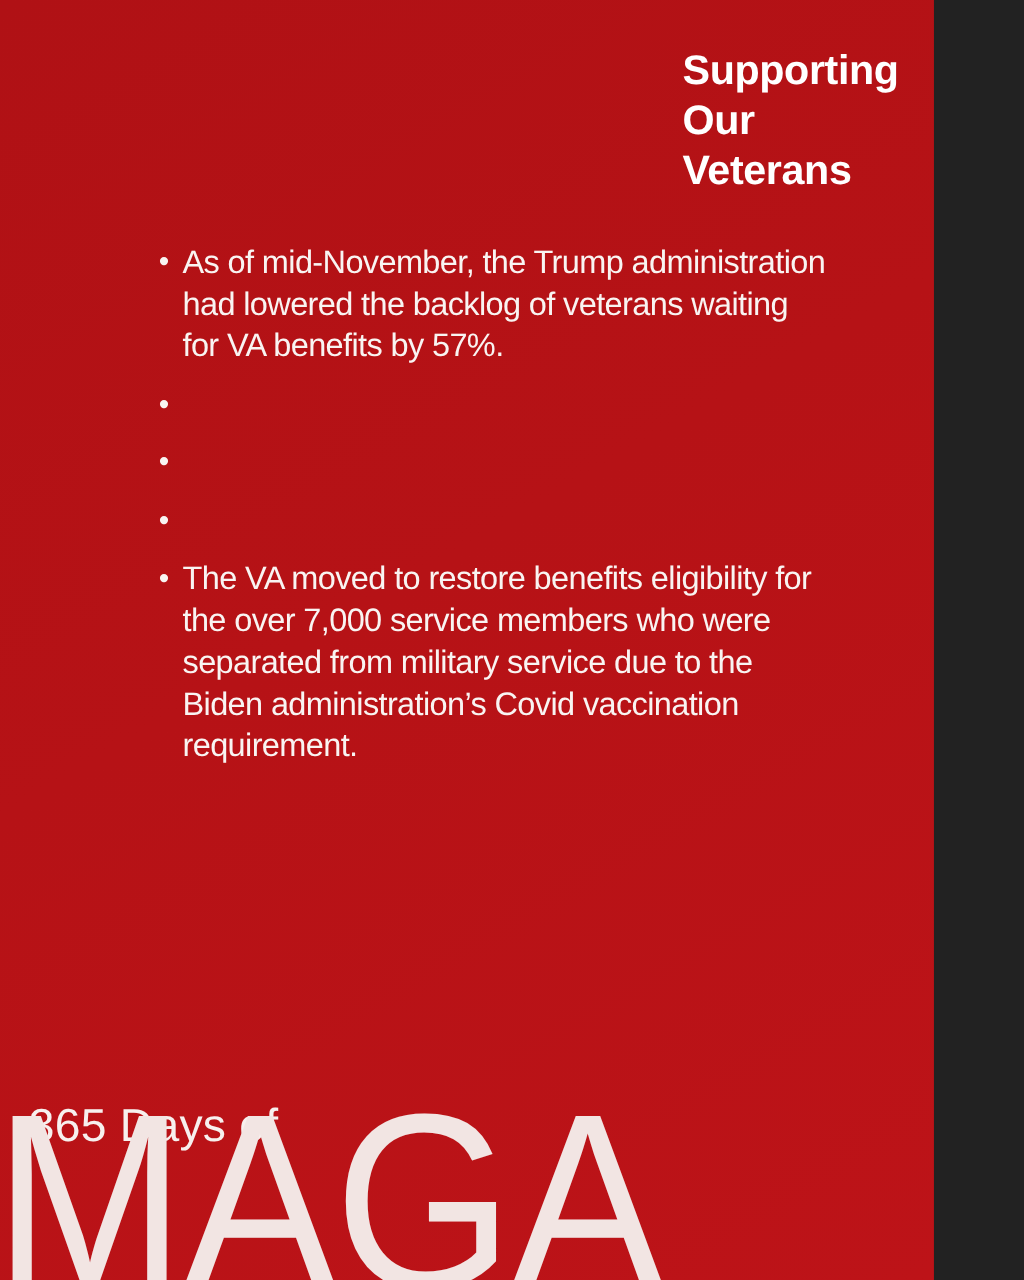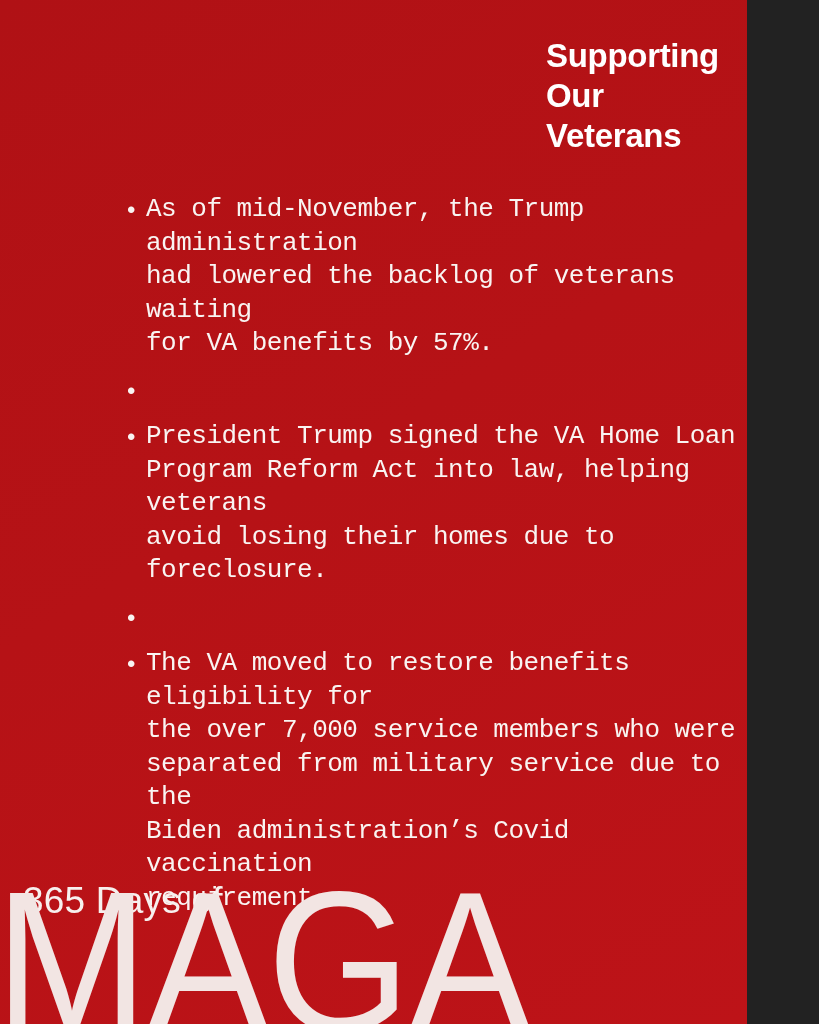--- a/index.html
+++ b/index.html
@@ -43,21 +43,20 @@
     align-items: flex-start;
     margin: 0 0 13px 0;
   }
   .marker {
     flex: 0 0 19px;
     width: 19px;
     font-size: 24px;
   }
   .btext {
     white-space: pre-line;
-    font-family: Liberation Mono, monospace;
   }
   .kicker {
     position: absolute;
     left: 23px;
     top: 882px;
     font-size: 37px;
     line-height: 1;
     font-weight: 400;
     letter-spacing: 0.2px;
     color: var(--kicker, #f7f0ee);
@@ -88,23 +87,20 @@
         <span class="marker">•</span>
         <span class="btext">As of mid-November, the Trump administration
 had lowered the backlog of veterans waiting
 for VA benefits by 57%.</span>
       </li>
       <li>
         <span class="marker">•</span>
       </li>
       <li>
         <span class="marker">•</span>
-        <span class="btext">President Trump signed the VA Home Loan
-Program Reform Act into law, helping veterans
-avoid losing their homes due to foreclosure.</span>
       </li>
       <li>
         <span class="marker">•</span>
       </li>
       <li>
         <span class="marker">•</span>
         <span class="btext">The VA moved to restore benefits eligibility for
 the over 7,000 service members who were
 separated from military service due to the
 Biden administration’s Covid vaccination

